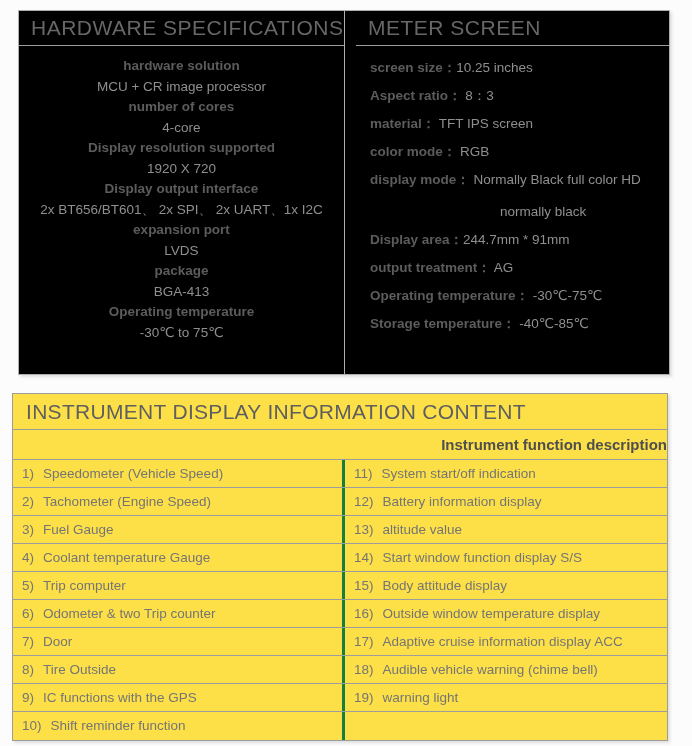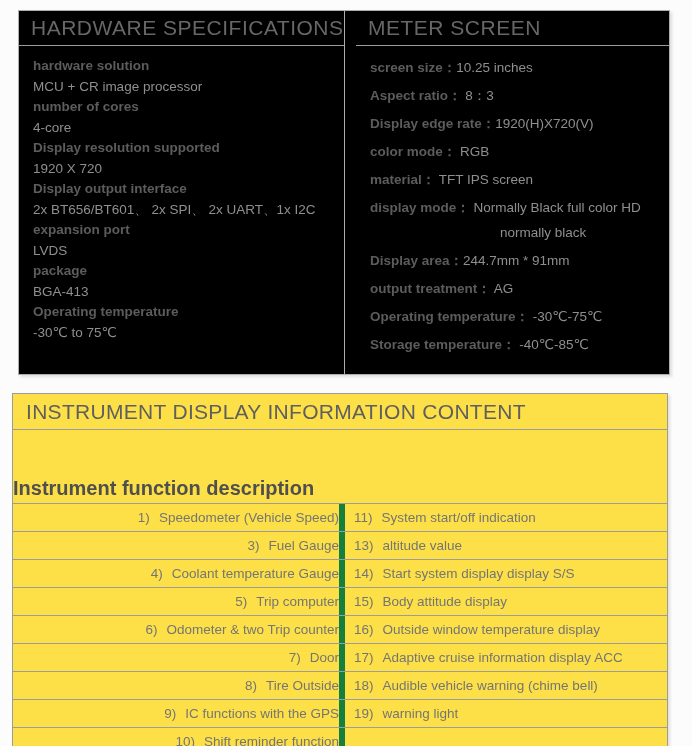--- a/index.html
+++ b/index.html
@@ -27,62 +27,61 @@
   .spec-col.left  { width:326px; border-right:1px solid #aeaeae; }
   .spec-col.right { flex:1; }
   .col-header {
     height:35px; line-height:34px;
     padding-left:12px;
     font-size:21px; letter-spacing:.5px;
     color:#676767;
     border-bottom:1px solid #9c9c9c;
     white-space:nowrap;
   }
-  .hw-body { padding:10px 14px; font-size:13.5px; }
+  .hw-body { padding:10px 14px; font-size:13.5px;text-align:center; }
   .hw-label { font-weight:bold; color:#5c5c5c; line-height:20.5px; white-space:nowrap; }
   .hw-value { color:#8f8f8f; line-height:20.5px; white-space:nowrap; }
 
   .mt-body { padding:14px 14px 0 14px; font-size:13.5px; }
   .mt-item { margin-bottom:12.5px; line-height:15.5px; }
   .mt-label { font-weight:bold; color:#5c5c5c; }
   .mt-colon { font-weight:bold; color:#5c5c5c; }
   .mt-value { color:#8f8f8f; }
-  .mt-value2 { color:#8f8f8f; margin-left:130px; margin-top:9px; }
+  .mt-value2 { color:#8f8f8f; margin-left:130px; margin-top:16px; }
 
   
   .inst-card {
     position:absolute; left:12px; top:393px;
     width:656px;
     background:#fde047;
     border:1px solid #9c9c9c;
     box-shadow:2px 2px 3px rgba(0,0,0,.12);
   }
   .inst-title {
     height:36px; line-height:35px;
     padding-left:13px;
     font-size:21px; letter-spacing:.3px;
     color:#5f5f5f;
     border-bottom:1px solid #9c9c9c;
     white-space:nowrap;
   }
   .inst-subtitle {
     height:30px; line-height:29px;
-    text-align:left;
-    font-size:20px; font-weight:bold;
+    text-align:right;
+    font-size:15px; font-weight:bold;
     color:#4f4f4f;
     border-bottom:1px solid #9c9c9c;
-    margin-top:44px;
   }
   .inst-row { display:flex; height:28px; border-bottom:1px solid #9c9c9c; }
   .inst-row:last-child { border-bottom:none; }
   .inst-cell {
     line-height:27px; font-size:13.5px; color:#757575;
     padding-left:9px; white-space:nowrap; overflow:hidden;
   }
-  .inst-cell.l { width:332px; border-right:6px solid #15803d;text-align:right; }
+  .inst-cell.l { width:332px; border-right:3px solid #15803d; }
   .inst-cell.r { flex:1; }
   .fn-num { margin-right:9px; }
 </style>
 </head>
 <body>
 
 <div class="page">
 
   <div class="spec-card">
 
@@ -118,23 +117,22 @@
           <div class="hw-value">-30℃ to 75℃</div>
         </div>
       </div>
     </div>
 
     <div class="spec-col right">
       <div class="col-header">METER SCREEN</div>
       <div class="mt-body">
         <div class="mt-item"><span class="mt-label">screen size</span><span class="mt-colon">：</span><span class="mt-value">10.25 inches</span></div>
         <div class="mt-item"><span class="mt-label">Aspect ratio</span><span class="mt-colon">：</span><span class="mt-value"> 8：3</span></div>
-        <div class="mt-item"><span class="mt-label">Display edge rate</span><span class="mt-colon">：</span><span class="mt-value">1920(H)X720(V)</span></div>
+        <div class="mt-item"><span class="mt-label">material</span><span class="mt-colon">：</span><span class="mt-value"> TFT IPS screen</span></div>
         <div class="mt-item"><span class="mt-label">color mode</span><span class="mt-colon">：</span><span class="mt-value"> RGB</span></div>
-        <div class="mt-item"><span class="mt-label">material</span><span class="mt-colon">：</span><span class="mt-value"> TFT IPS screen</span></div>
         <div class="mt-item"><span class="mt-label">display mode</span><span class="mt-colon">：</span><span class="mt-value"> Normally Black full color HD</span>
           <div class="mt-value2">normally black</div>
         </div>
         <div class="mt-item"><span class="mt-label">Display area</span><span class="mt-colon">：</span><span class="mt-value">244.7mm * 91mm</span></div>
         <div class="mt-item"><span class="mt-label">output treatment</span><span class="mt-colon">：</span><span class="mt-value"> AG</span></div>
         <div class="mt-item"><span class="mt-label">Operating temperature</span><span class="mt-colon">：</span><span class="mt-value">  -30℃-75℃</span></div>
         <div class="mt-item"><span class="mt-label">Storage temperature</span><span class="mt-colon">：</span><span class="mt-value"> -40℃-85℃</span></div>
       </div>
     </div>
 
@@ -142,26 +140,30 @@
 
   <div class="inst-card">
     <div class="inst-title">INSTRUMENT DISPLAY INFORMATION CONTENT</div>
     <div class="inst-subtitle">Instrument function description</div>
 
     <div class="inst-row">
       <div class="inst-cell l"><span class="fn-num">1)</span><span>Speedometer (Vehicle Speed)</span></div>
       <div class="inst-cell r"><span class="fn-num">11)</span><span>System start/off indication</span></div>
     </div>
     <div class="inst-row">
+      <div class="inst-cell l"><span class="fn-num">2)</span><span>Tachometer (Engine Speed)</span></div>
+      <div class="inst-cell r"><span class="fn-num">12)</span><span>Battery information display</span></div>
+    </div>
+    <div class="inst-row">
       <div class="inst-cell l"><span class="fn-num">3)</span><span>Fuel Gauge</span></div>
       <div class="inst-cell r"><span class="fn-num">13)</span><span>altitude value</span></div>
     </div>
     <div class="inst-row">
       <div class="inst-cell l"><span class="fn-num">4)</span><span>Coolant temperature Gauge</span></div>
-      <div class="inst-cell r"><span class="fn-num">14)</span><span>Start system display display S/S</span></div>
+      <div class="inst-cell r"><span class="fn-num">14)</span><span>Start window function display S/S</span></div>
     </div>
     <div class="inst-row">
       <div class="inst-cell l"><span class="fn-num">5)</span><span>Trip computer</span></div>
       <div class="inst-cell r"><span class="fn-num">15)</span><span>Body attitude display</span></div>
     </div>
     <div class="inst-row">
       <div class="inst-cell l"><span class="fn-num">6)</span><span>Odometer &amp; two Trip counter</span></div>
       <div class="inst-cell r"><span class="fn-num">16)</span><span>Outside window temperature display</span></div>
     </div>
     <div class="inst-row">

